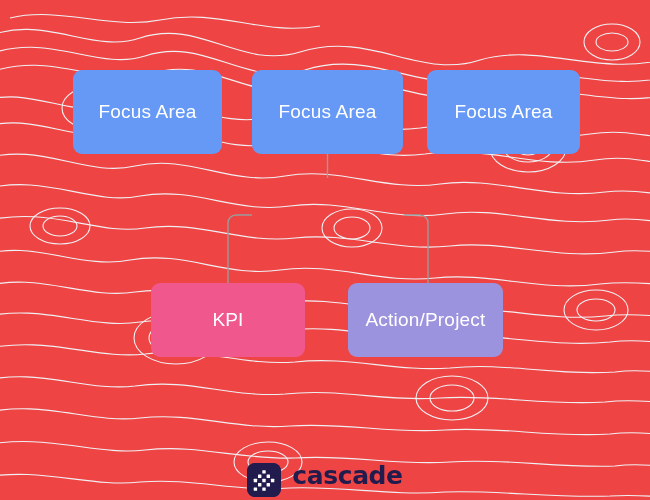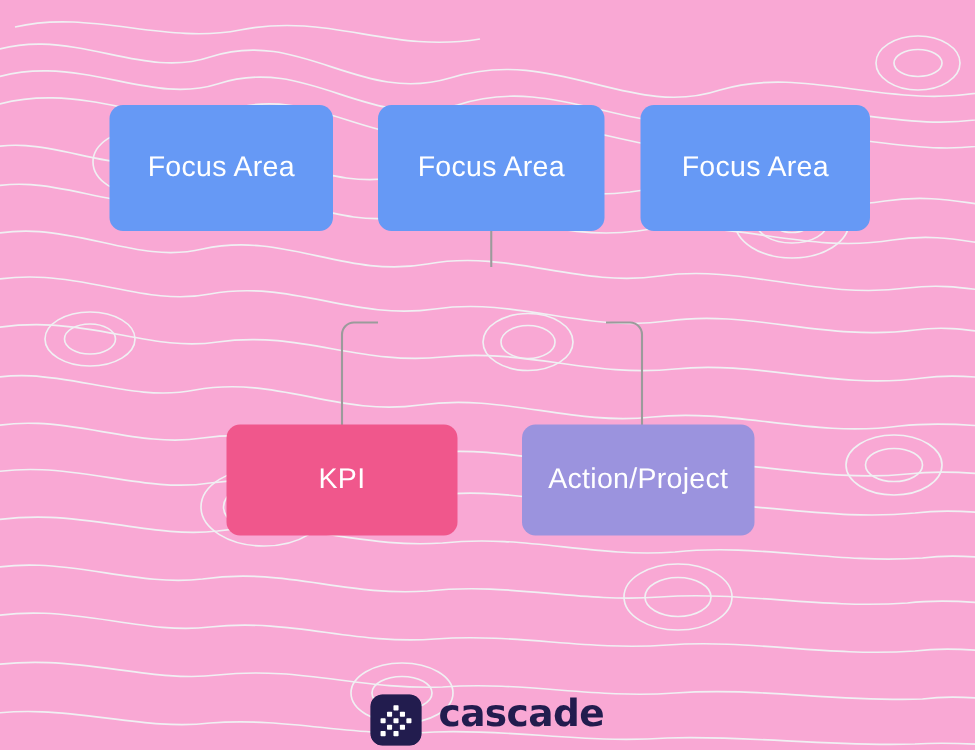--- a/index.html
+++ b/index.html
@@ -10,21 +10,21 @@
     width: 650px;
     height: 500px;
     overflow: hidden;
     font-family: "Liberation Sans", sans-serif;
     background: #fbfbfb;
   }
   #canvas {
     position: relative;
     width: 650px;
     height: 500px;
-    background: #f9a8d4;
+    background: #ef4444;
     overflow: hidden;
   }
   #topo-bg {
     position: absolute;
     left: 0; top: 0;
     width: 650px;
     height: 500px;
     pointer-events: none;
   }
   #connectors {

